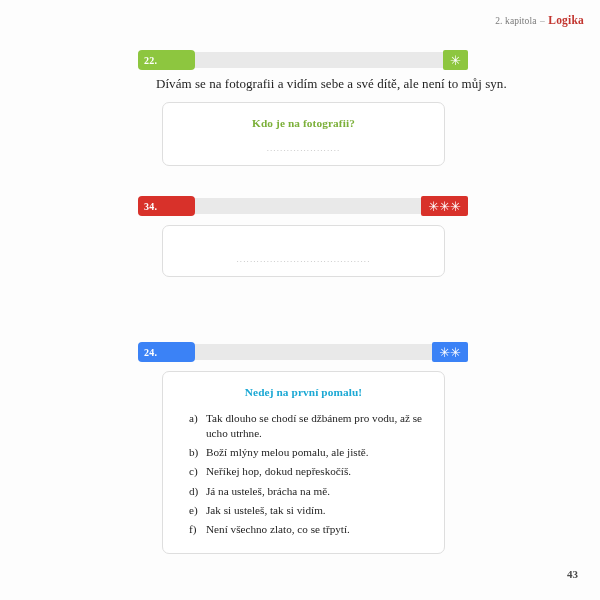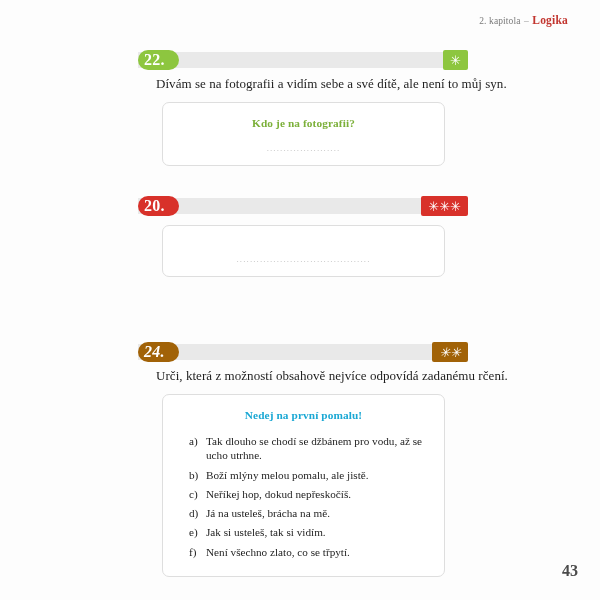--- a/index.html
+++ b/index.html
@@ -21,21 +21,21 @@
     left: 0; top: 0;
     width: 600px;
     height: 600px;
     background: #fdfdfd;
     box-sizing: border-box;
   }
 
   
   #running-head {
     position: absolute;
-    right: 32px;
+    right: 16px;
     top: 14px;
     font-size: 9.5px;
     color: #6d6d6d;
     letter-spacing: .1px;
     white-space: nowrap;
   }
   #running-head .chapter-label { color: #7a7a7a; }
   #running-head .chapter-dash { color: #9a9a9a; padding: 0 1px; }
   #running-head .chapter-topic {
     color: #c2352f;
@@ -64,28 +64,28 @@
   .ex-bar-strip {
     position: absolute;
     left: 0; right: 0; top: 2px;
     height: 16px;
     background: #e9e9e9;
   }
   .ex-number {
     position: relative;
     z-index: 2;
     min-width: 30px;
-    padding: 0 5px 0 6px;
+    padding: 0 21px 0 6px;
     display: flex;
     align-items: center;
     justify-content: flex-start;
     color: #ffffff;
     font-weight: bold;
-    font-size: 16px;
-    border-radius: 10px;
+    font-size: 10px;
+    border-radius: 4px;
     letter-spacing: .2px;
   }
   .ex-stars {
     position: absolute;
     right: 0;
     top: 0;
     z-index: 2;
     height: 20px;
     display: flex;
     align-items: center;
@@ -100,21 +100,21 @@
   .ex-stars .star-glyph {
     display: inline-block;
     font-size: 13px;
     line-height: 1;
     transform: translateY(-.5px);
   }
 
   
   .c-green .ex-number, .c-green .ex-stars { background: #8dc63f; }
   .c-red   .ex-number, .c-red   .ex-stars { background: #d8312a; }
-  .c-blue  .ex-number, .c-blue  .ex-stars { background: #a16207; font-style: italic; }
+  .c-blue  .ex-number, .c-blue  .ex-stars { background: #3b82f6; }
 
   
   .ex-prompt {
     margin-top: 5px;
     padding-left: 18px;
     font-size: 13px;
     color: #1d1d1d;
     line-height: 1.35;
     letter-spacing: .05px;
     white-space: nowrap;
@@ -171,21 +171,21 @@
     font-size: 11.2px;
     color: #1d1d1d;
   }
   .opt-text { flex: 1 1 auto; }
 
   
   #page-folio {
     position: absolute;
     right: 22px;
     bottom: 20px;
-    font-size: 16px;
+    font-size: 11px;
     color: #4a4a4a;
     font-weight: bold;
   }
 </style>
 </head>
 <body>
 
 <div id="page-sheet">
 
   <div id="running-head">
@@ -205,39 +205,38 @@
     <div class="ex-prompt">Dívám se na fotografii a vidím sebe a své dítě, ale není to můj syn.</div>
     <div class="answer-card">
       <div class="answer-title">Kdo je na fotografii?</div>
       <div class="answer-dots dots-short">......................</div>
     </div>
   </div>
 
   <div class="exercise c-red" id="exercise-23">
     <div class="ex-bar">
       <div class="ex-bar-strip"></div>
-      <div class="ex-number">20.</div>
+      <div class="ex-number">34.</div>
       <div class="ex-stars">
         <span class="star-glyph">✳✳✳</span>
       </div>
     </div>
     <div class="answer-card">
       <div class="answer-dots">........................................</div>
     </div>
   </div>
 
   <div class="exercise c-blue" id="exercise-24">
     <div class="ex-bar">
       <div class="ex-bar-strip"></div>
       <div class="ex-number">24.</div>
       <div class="ex-stars">
         <span class="star-glyph">✳✳</span>
       </div>
     </div>
-    <div class="ex-prompt">Urči, která z možností obsahově nejvíce odpovídá zadanému rčení.</div>
     <div class="answer-card">
       <div class="answer-title">Nedej na první pomalu!</div>
       <ul class="options-list">
         <li>
           <span class="opt-letter">a)</span>
           <span class="opt-text">Tak dlouho se chodí se džbánem pro vodu, až se ucho utrhne.</span>
         </li>
         <li>
           <span class="opt-letter">b)</span>
           <span class="opt-text">Boží mlýny melou pomalu, ale jistě.</span>

